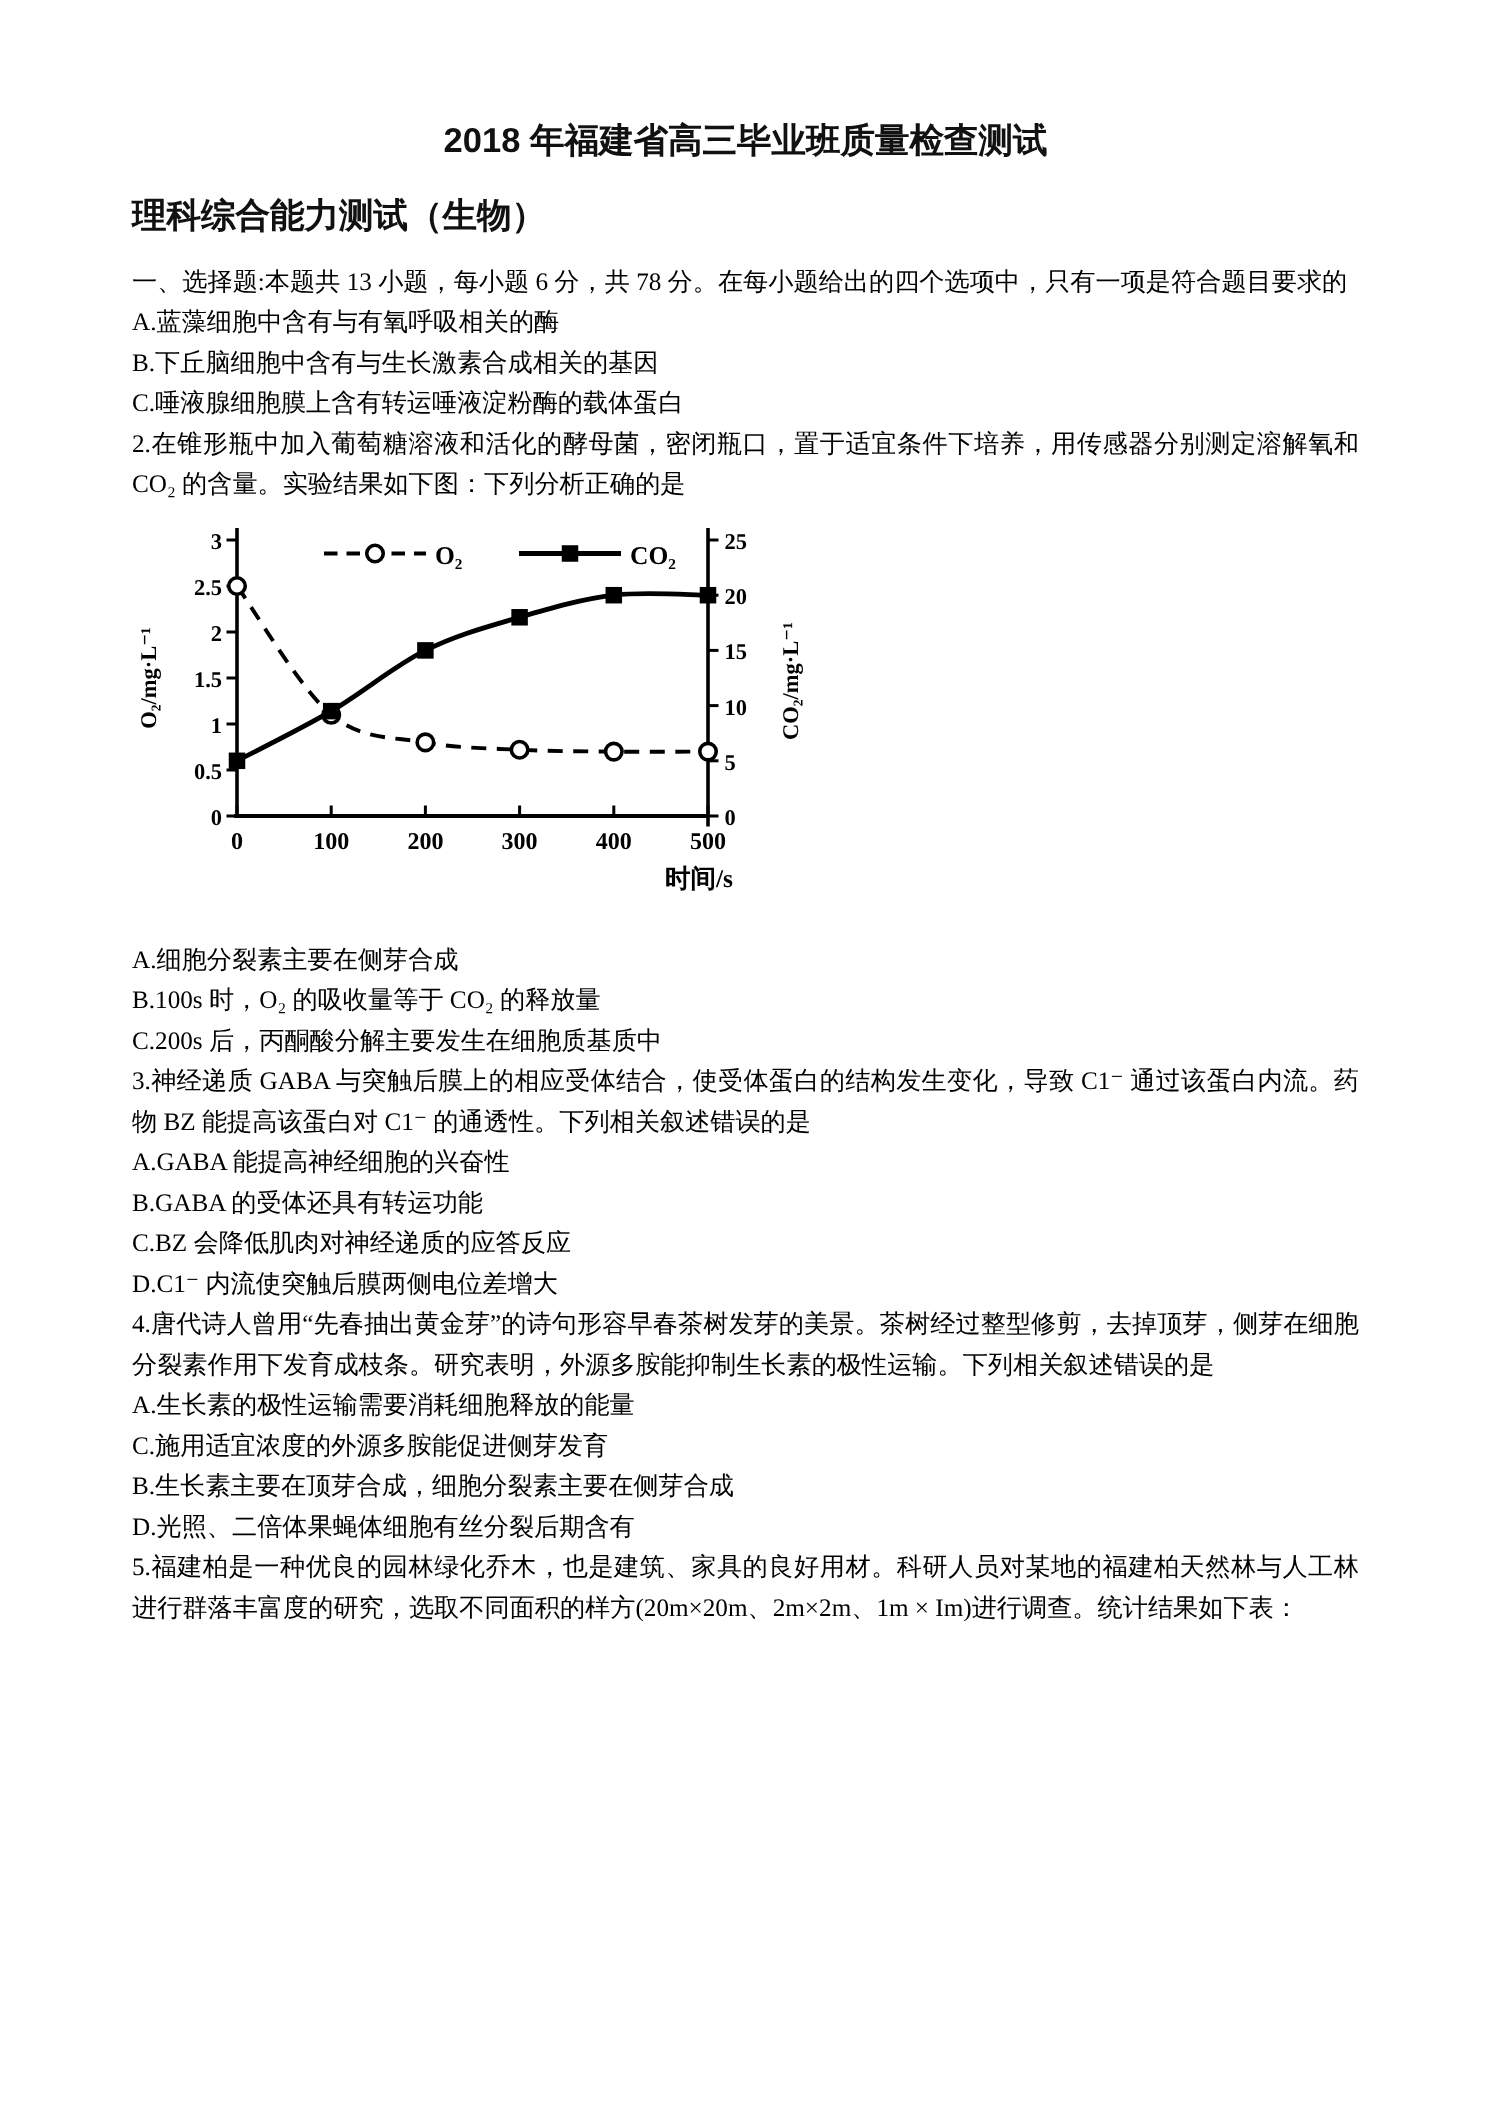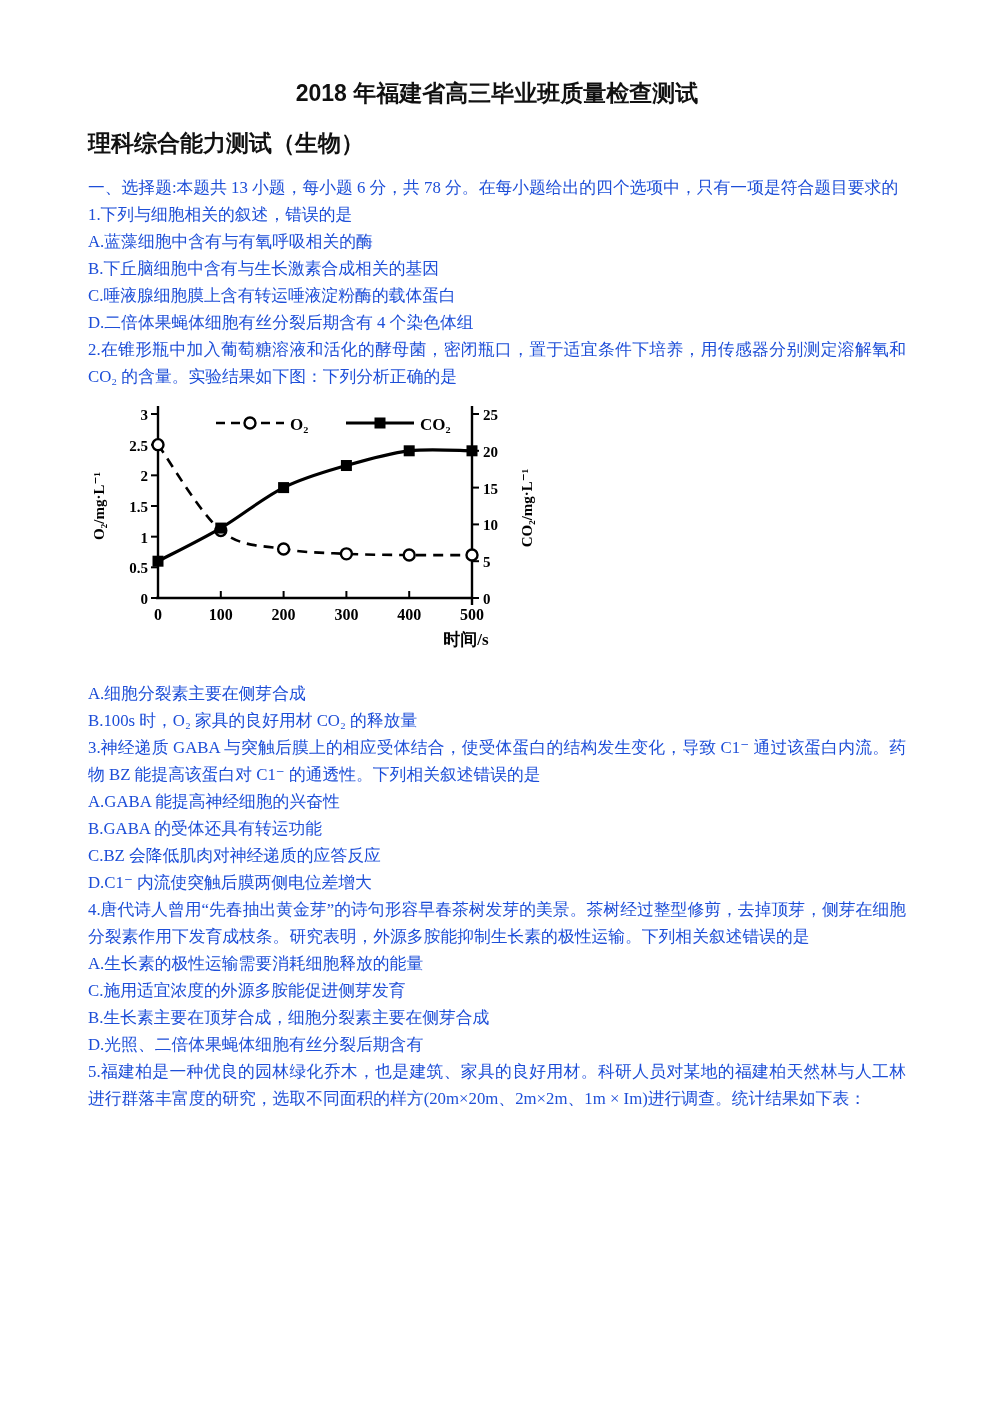--- a/index.html
+++ b/index.html
@@ -1,40 +1,38 @@
 <!DOCTYPE html>
 <html><head>
 <meta charset="utf-8">
 <style>
   html,body{margin:0;padding:0;background:#ffffff;}
   .page{position:relative;width:992px;height:1403px;background:#ffffff;overflow:hidden;color:#141414;}
   .content{padding:76px 86px 0 88px;}
   .title{font-family:"Liberation Sans","DejaVu Sans",sans-serif;font-weight:bold;font-size:23px;line-height:34px;text-align:center;margin:0 0 16px 0;color:#111;}
   .subtitle{font-family:"Liberation Sans","DejaVu Sans",sans-serif;font-weight:bold;font-size:23px;line-height:34px;margin:0 0 14px 0;color:#111;}
-  .line{font-family:"Liberation Serif","DejaVu Serif",serif;font-size:16.8px;line-height:27px;margin:0;text-align:justify;color:#1d4ed8;}
+  .line{font-family:"Liberation Serif","DejaVu Serif",serif;font-size:16.8px;line-height:27px;margin:0;text-align:justify;color:#000000;}
   .question{margin:0;}
   .chart-block{margin:8px 0 10px 2px;width:452px;}
   .chart-block svg{display:block;}
   .chart-block text{font-family:"Liberation Serif","DejaVu Serif",serif;font-weight:bold;fill:#000;}
 </style>
 </head>
 <body>
 
 <div class="page">
   <div class="content">
     <h1 class="title">2018 年福建省高三毕业班质量检查测试</h1>
     <h2 class="subtitle">理科综合能力测试（生物）</h2>
     <p class="line">一、选择题:本题共 13 小题，每小题 6 分，共 78 分。在每小题给出的四个选项中，只有一项是符合题目要求的</p>
     <div>
         <div class="question">
-          <p class="line">1.下列与细胞相关的叙述，错误的是</p>
           <p class="line">A.蓝藻细胞中含有与有氧呼吸相关的酶</p>
           <p class="line">B.下丘脑细胞中含有与生长激素合成相关的基因</p>
           <p class="line">C.唾液腺细胞膜上含有转运唾液淀粉酶的载体蛋白</p>
-          <p class="line">D.二倍体果蝇体细胞有丝分裂后期含有 4 个染色体组</p>
         </div>
         <div class="question">
           <p class="line">2.在锥形瓶中加入葡萄糖溶液和活化的酵母菌，密闭瓶口，置于适宜条件下培养，用传感器分别测定溶解氧和 CO₂ 的含量。实验结果如下图：下列分析正确的是</p>
           <div class="chart-block">
             <svg width="452" height="272" viewBox="0 0 452 272">
               <line x1="68" y1="8" x2="68" y2="200" stroke="#000000" stroke-width="2.4"></line>
               <line x1="382" y1="8" x2="382" y2="207" stroke="#000000" stroke-width="2.4"></line>
               <line x1="66" y1="200" x2="382" y2="200" stroke="#000000" stroke-width="2.6"></line>
               <line x1="61" y1="200" x2="68" y2="200" stroke="#000000" stroke-width="2"></line>
               <text x="58" y="206" text-anchor="end" font-size="15">0</text>
@@ -93,21 +91,22 @@
               <path d="M68,163.2C78.46666666666667,157.67999999999998 109.86666666666667,142.34666666666664 130.8,130.07999999999998C151.73333333333335,117.81333333333332 172.66666666666669,100.02666666666667 193.60000000000002,89.60000000000001C214.53333333333336,79.17333333333335 235.46666666666664,73.65333333333335 256.4,67.52000000000001C277.3333333333333,61.38666666666667 298.2666666666667,55.25333333333332 319.20000000000005,52.79999999999998C340.1333333333334,50.34666666666664 371.53333333333336,52.79999999999998 382,52.79999999999998" fill="none" stroke="#000000" stroke-width="3.2"></path>
               <rect x="62.5" y="157.7" width="11" height="11" fill="#000000"></rect>
               <rect x="125.30000000000001" y="124.57999999999998" width="11" height="11" fill="#000000"></rect>
               <rect x="188.10000000000002" y="84.10000000000001" width="11" height="11" fill="#000000"></rect>
               <rect x="250.89999999999998" y="62.02000000000001" width="11" height="11" fill="#000000"></rect>
               <rect x="313.70000000000005" y="47.29999999999998" width="11" height="11" fill="#000000"></rect>
               <rect x="376.5" y="47.29999999999998" width="11" height="11" fill="#000000"></rect>
             </svg>
           </div>
           <p class="line">A.细胞分裂素主要在侧芽合成</p>
-          <p class="line">B.100s 时，O₂ 家具的良好用材 CO₂ 的释放量</p>
+          <p class="line">B.100s 时，O₂ 的吸收量等于 CO₂ 的释放量</p>
+          <p class="line">C.200s 后，丙酮酸分解主要发生在细胞质基质中</p>
         </div>
         <div class="question">
           <p class="line">3.神经递质 GABA 与突触后膜上的相应受体结合，使受体蛋白的结构发生变化，导致 C1⁻ 通过该蛋白内流。药物 BZ 能提高该蛋白对 C1⁻ 的通透性。下列相关叙述错误的是</p>
           <p class="line">A.GABA 能提高神经细胞的兴奋性</p>
           <p class="line">B.GABA 的受体还具有转运功能</p>
           <p class="line">C.BZ 会降低肌肉对神经递质的应答反应</p>
           <p class="line">D.C1⁻ 内流使突触后膜两侧电位差增大</p>
         </div>
         <div class="question">
           <p class="line">4.唐代诗人曾用“先春抽出黄金芽”的诗句形容早春茶树发芽的美景。茶树经过整型修剪，去掉顶芽，侧芽在细胞分裂素作用下发育成枝条。研究表明，外源多胺能抑制生长素的极性运输。下列相关叙述错误的是</p>

